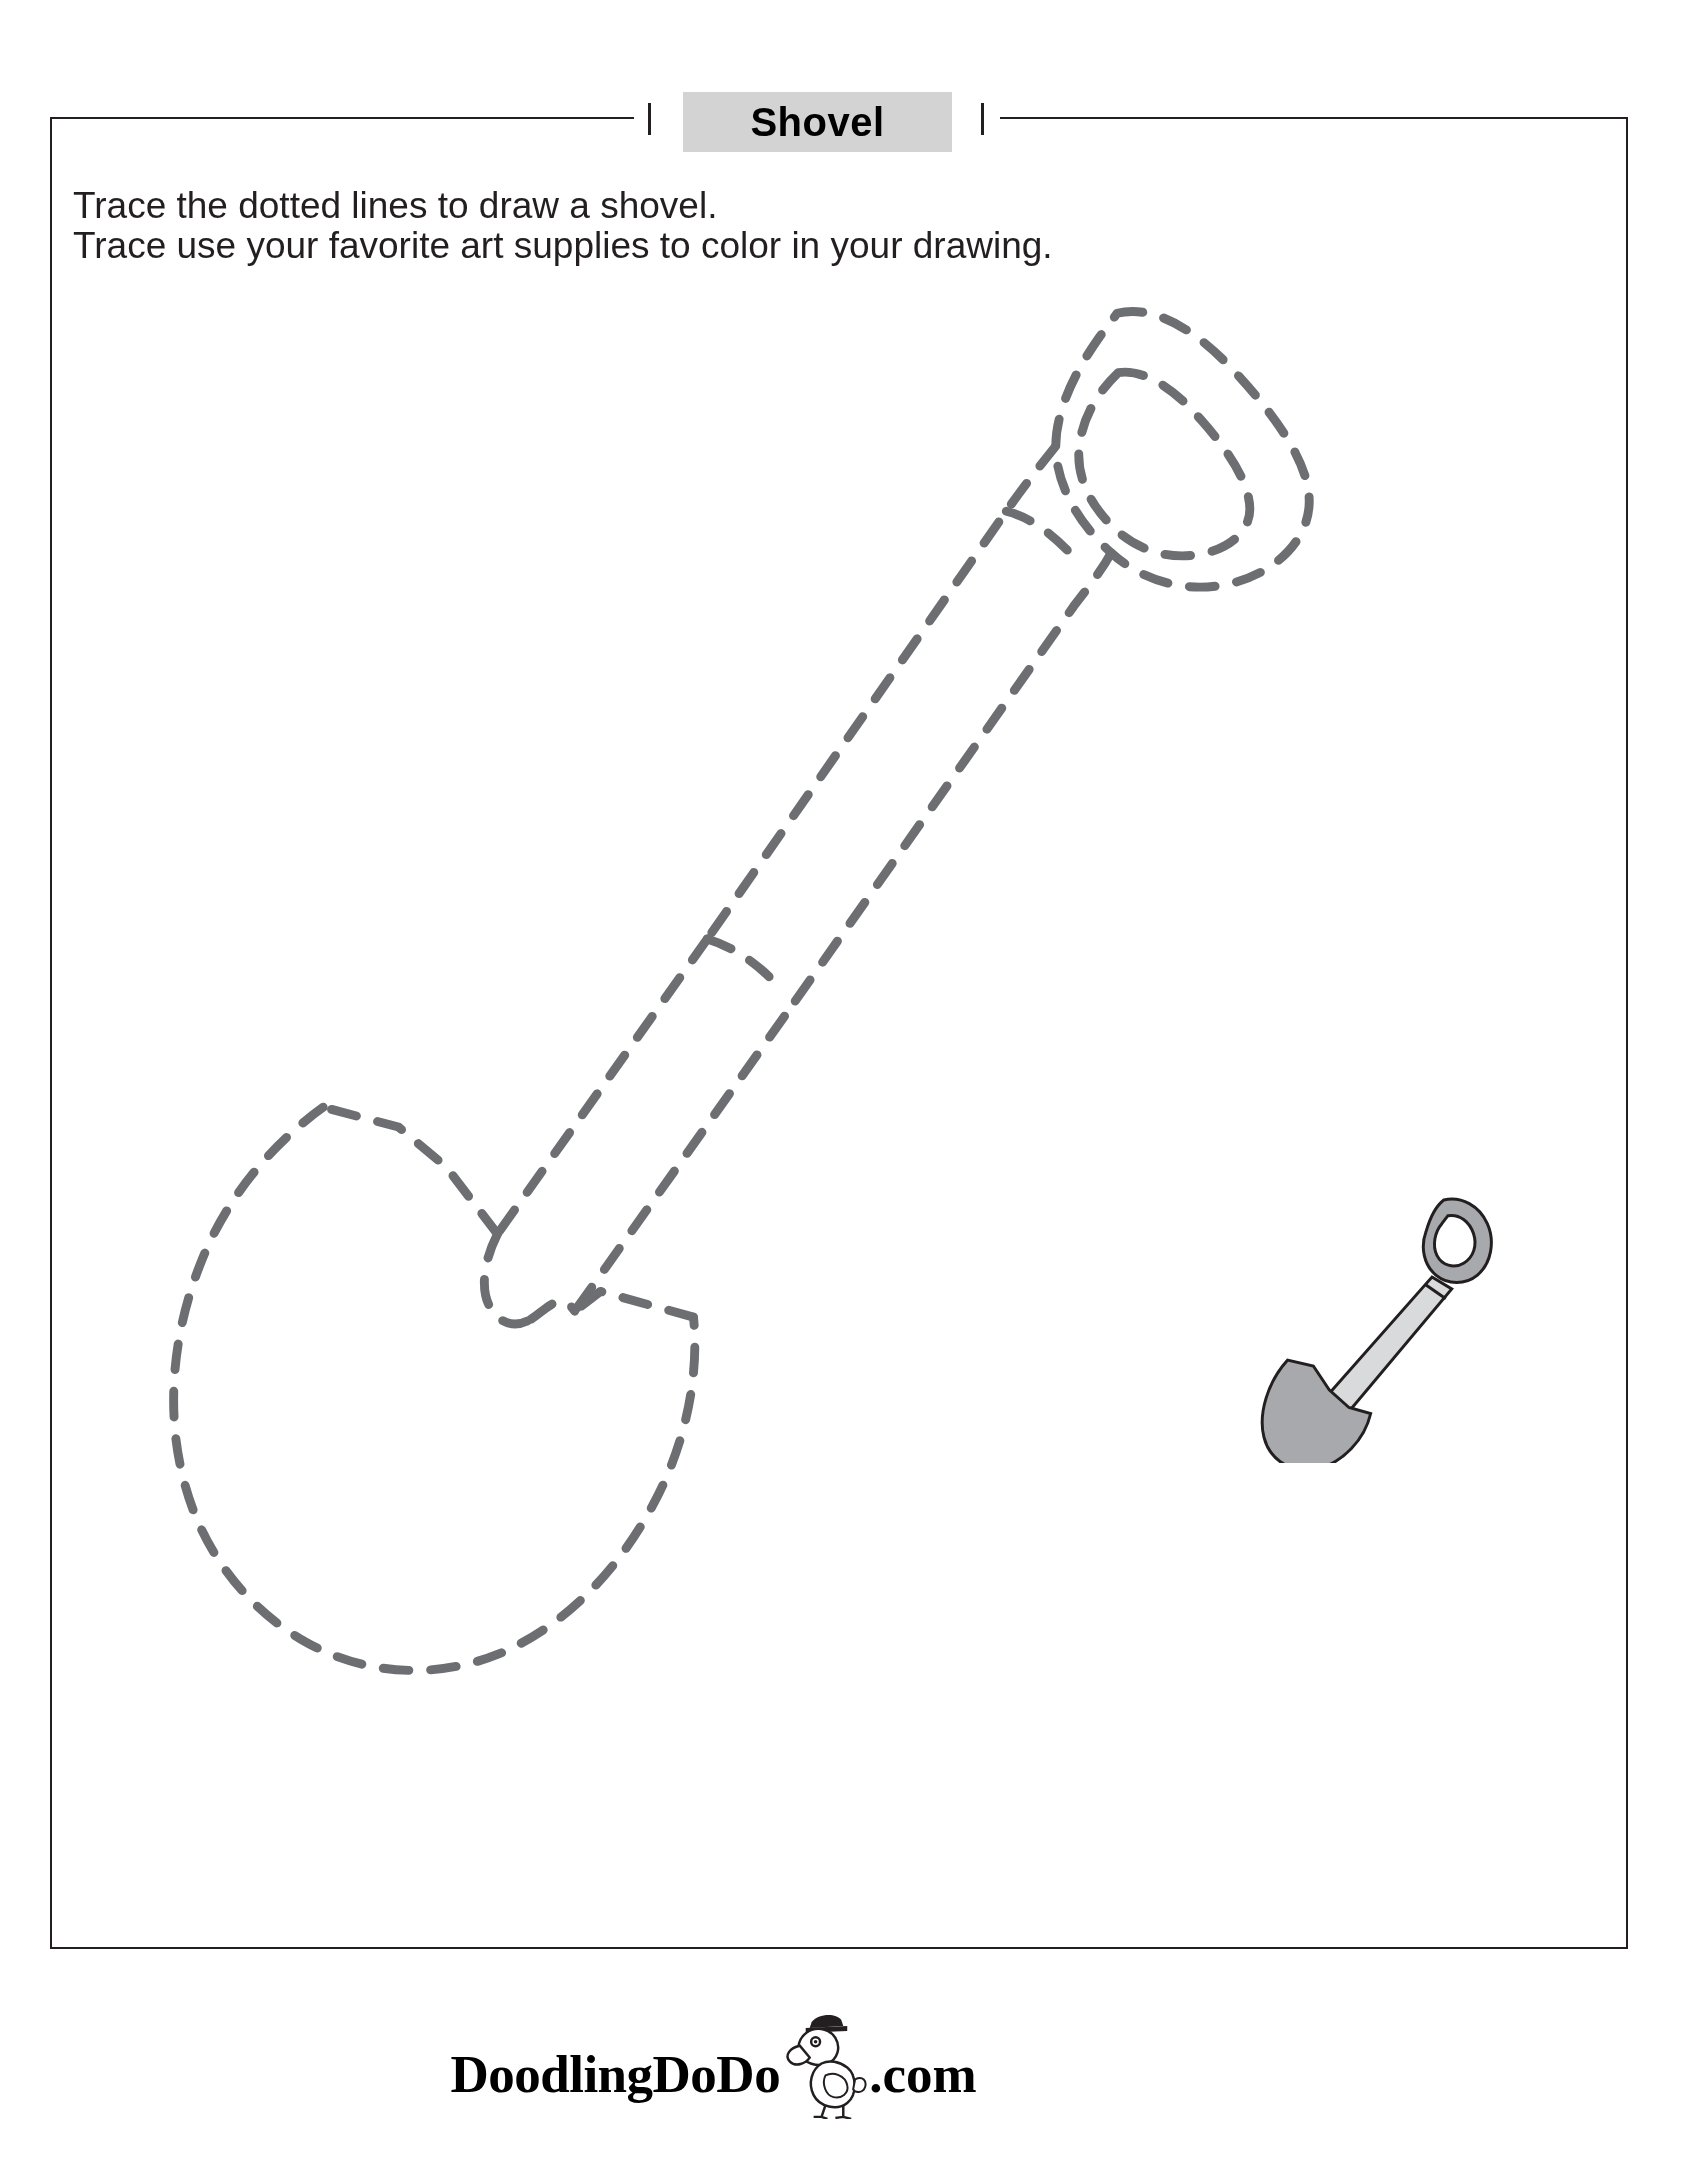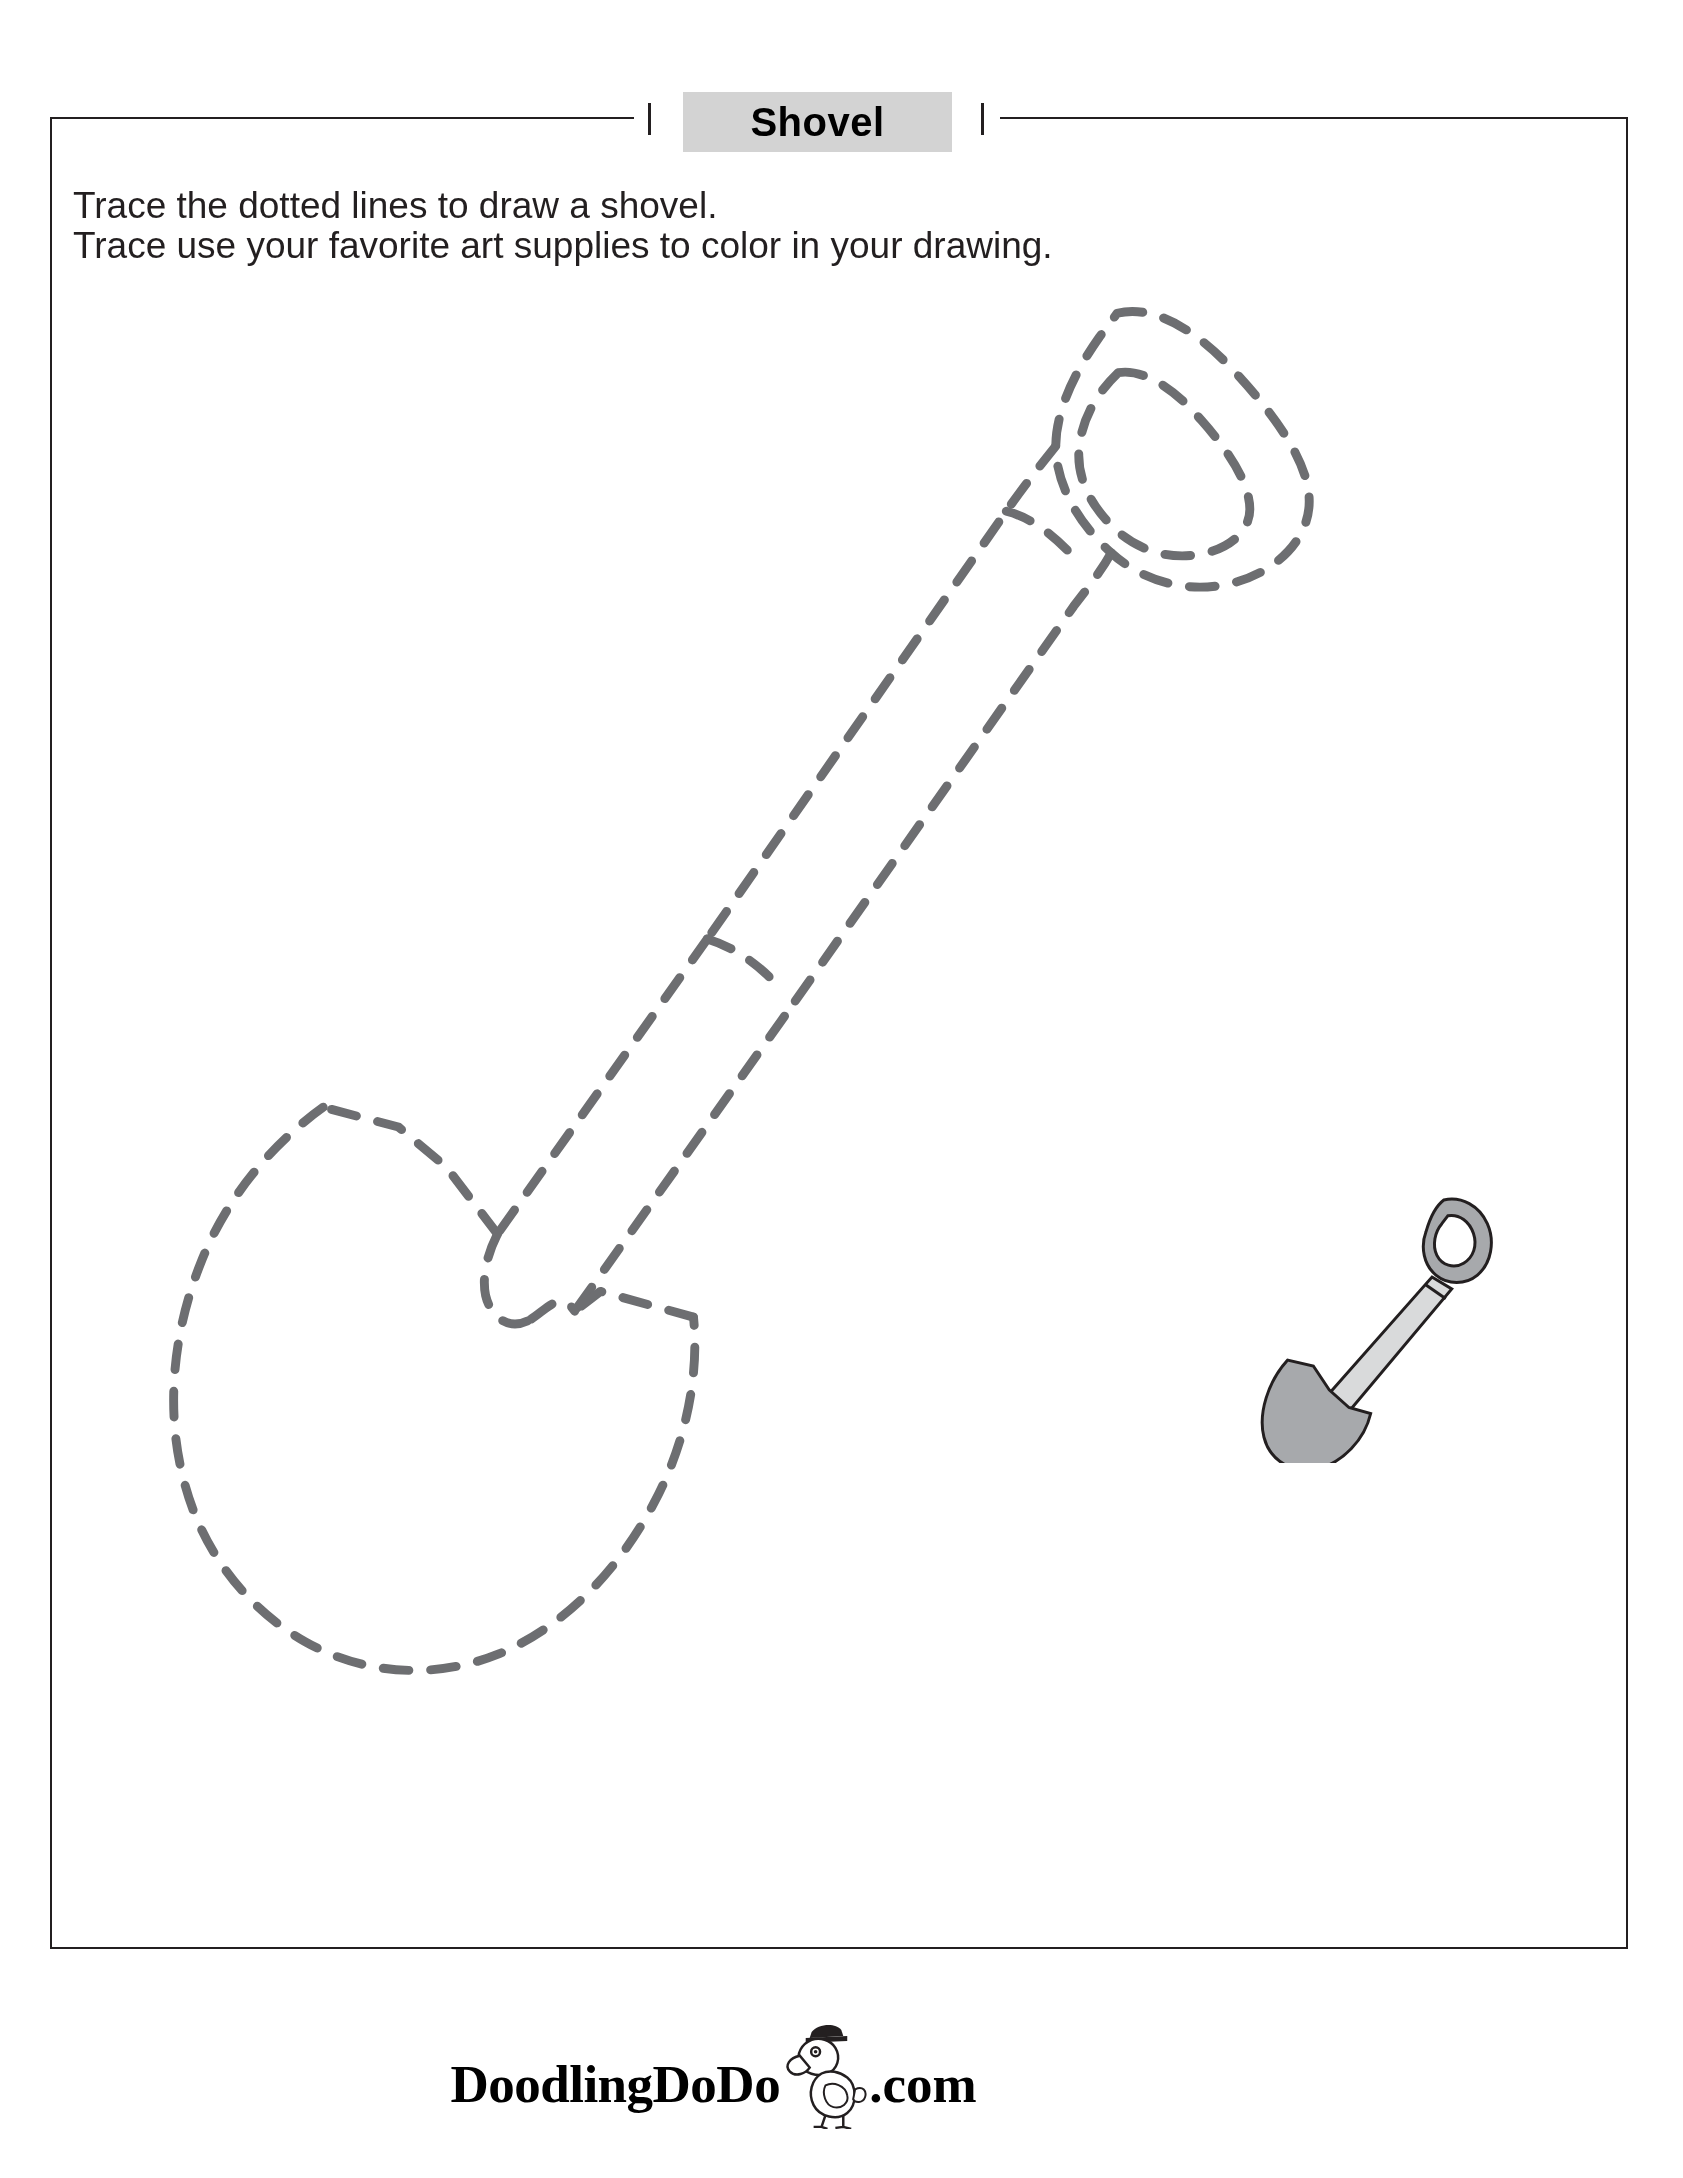--- a/index.html
+++ b/index.html
@@ -94,21 +94,21 @@
   }
 
   
   .footer {
     position: absolute;
     left: 0;
     top: 2000px;
     width: 1427px;
     height: 129px;
     display: flex;
-    align-items: flex-end;
+    align-items: flex-start;
     justify-content: center;
   }
   .brand {
     position: relative;
     display: flex;
     align-items: flex-end;
     justify-content: center;
     width: 554px;
     height: 119px;
   }

